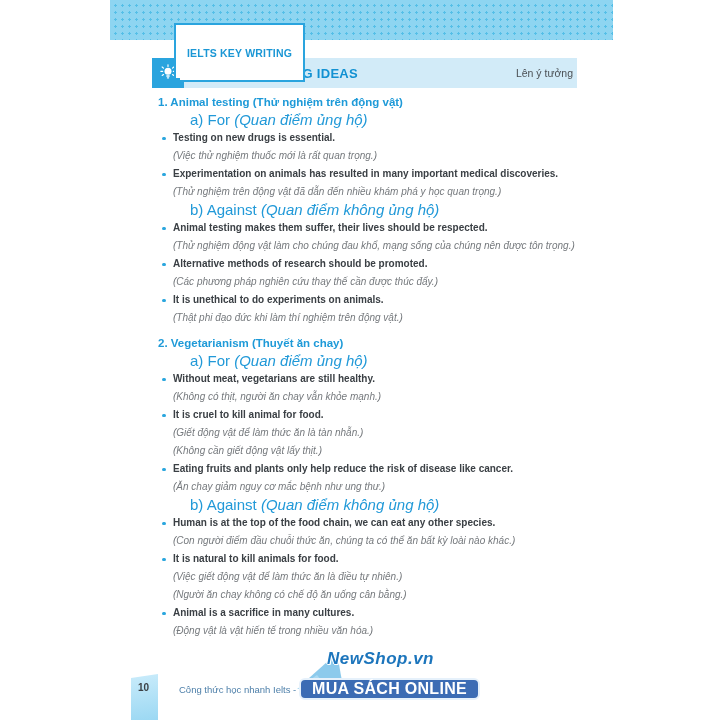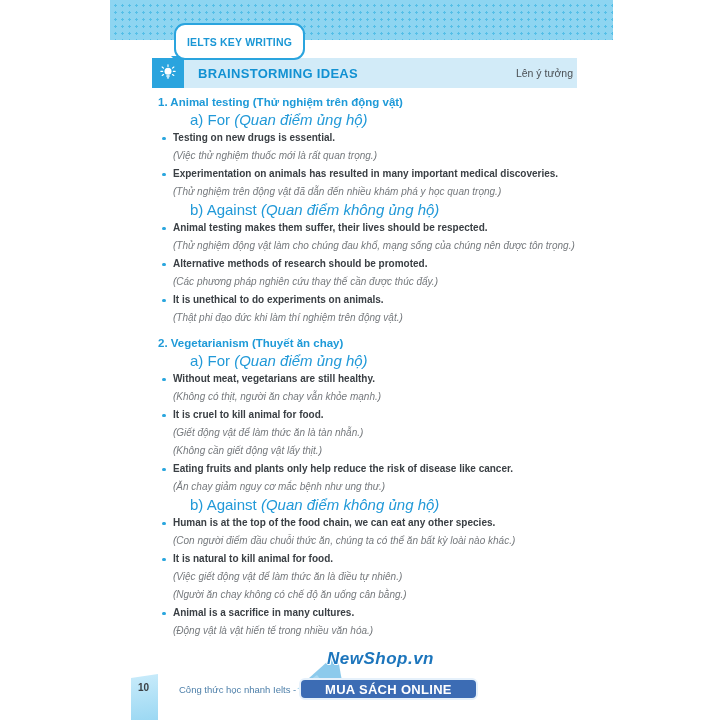--- a/index.html
+++ b/index.html
@@ -12,22 +12,22 @@
   .band{
     position:absolute;left:110px;top:0;width:503px;height:40px;
     background-color:#8ed5f1;
     background-image:radial-gradient(#55bfe7 1px, rgba(0,0,0,0) 1.35px);
     background-size:7px 7px;
     background-position:2px 2px;
   }
   
   .tab{
     position:absolute;left:174px;top:23px;height:21px;
-    background:#ffffff;border:2px solid #2aa4de;border-radius:11px;
-    display:flex;align-items:center;padding:6px 11px;z-index:3;
+    background:#ffffff;border:2px solid #2aa4de;border-radius:0;
+    display:flex;align-items:center;padding:17px 11px;z-index:3;
   }
   .tab-label{
     color:#1b97d5;font-weight:bold;font-size:10.5px;letter-spacing:.2px;white-space:nowrap;
   }
   .tab-tail{
     position:absolute;left:-5px;bottom:-7px;width:0;height:0;
     border-top:9px solid #2aa4de;border-left:9px solid transparent;
   }
   
   .header-bar{
@@ -85,24 +85,24 @@
   
   .wm{position:absolute;left:283px;top:645px;width:175px;height:66px;z-index:5;}
   .wm-arrow{position:absolute;left:14px;top:6px;width:56px;height:38px;}
   .wm-logo{
     position:absolute;left:44px;top:4px;
     color:#1c75bc;font-weight:bold;font-style:italic;font-size:17px;letter-spacing:.5px;
     text-shadow:1px 0 0 #fff,-1px 0 0 #fff,0 1px 0 #fff,0 -1px 0 #fff,1px 1px 0 #fff,-1px -1px 0 #fff;
     white-space:nowrap;
   }
   .wm-btn{
-    position:absolute;left:16px;top:33px;height:18px;padding:0 24px;
+    position:absolute;left:16px;top:33px;height:18px;padding:0 11px;
     background:#3c6cb4;border:2px solid #e6f1fb;border-radius:6px;
     display:flex;align-items:center;
-    color:#ffffff;font-weight:bold;font-size:13px;letter-spacing:.3px;white-space:nowrap;
+    color:#ffffff;font-weight:bold;font-size:16px;letter-spacing:.3px;white-space:nowrap;
   }
 </style>
 </head>
 <body>
 
 <div class="band"></div>
 
 <div class="tab">
   <span class="tab-label">IELTS KEY WRITING</span>
   <span class="tab-tail"></span>
@@ -148,21 +148,21 @@
     <div class="item-en"><span class="bullet"></span><span>Without meat, vegetarians are still healthy.</span></div>
     <div class="item-vi">(Không có thịt, người ăn chay vẫn khỏe mạnh.)</div>
     <div class="item-en"><span class="bullet"></span><span>It is cruel to kill animal for food.</span></div>
     <div class="item-vi">(Giết động vật để làm thức ăn là tàn nhẫn.)</div>
     <div class="item-vi">(Không cần giết động vật lấy thịt.)</div>
     <div class="item-en"><span class="bullet"></span><span>Eating fruits and plants only help reduce the risk of disease like cancer.</span></div>
     <div class="item-vi">(Ăn chay giảm nguy cơ mắc bệnh như ung thư.)</div>
     <div class="group-label"><span class="marker">b) Against</span><span>&nbsp;</span><span class="note">(Quan điểm không ủng hộ)</span></div>
     <div class="item-en"><span class="bullet"></span><span>Human is at the top of the food chain, we can eat any other species.</span></div>
     <div class="item-vi">(Con người điểm đầu chuỗi thức ăn, chúng ta có thể ăn bất kỳ loài nào khác.)</div>
-    <div class="item-en"><span class="bullet"></span><span>It is natural to kill animal for food.</span></div>
+    <div class="item-en"><span class="bullet"></span><span>It is natural to kill animals for food.</span></div>
     <div class="item-vi">(Việc giết động vật để làm thức ăn là điều tự nhiên.)</div>
     <div class="item-vi">(Người ăn chay không có chế độ ăn uống cân bằng.)</div>
     <div class="item-en"><span class="bullet"></span><span>Animal is a sacrifice in many cultures.</span></div>
     <div class="item-vi">(Động vật là vật hiến tế trong nhiều văn hóa.)</div>
   </div>
 
 <div class="pagenum-shape"></div>
 <span class="pagenum">10</span>
 <span class="footer-title">Công thức học nhanh Ielts - Writing Task 2</span>
 

